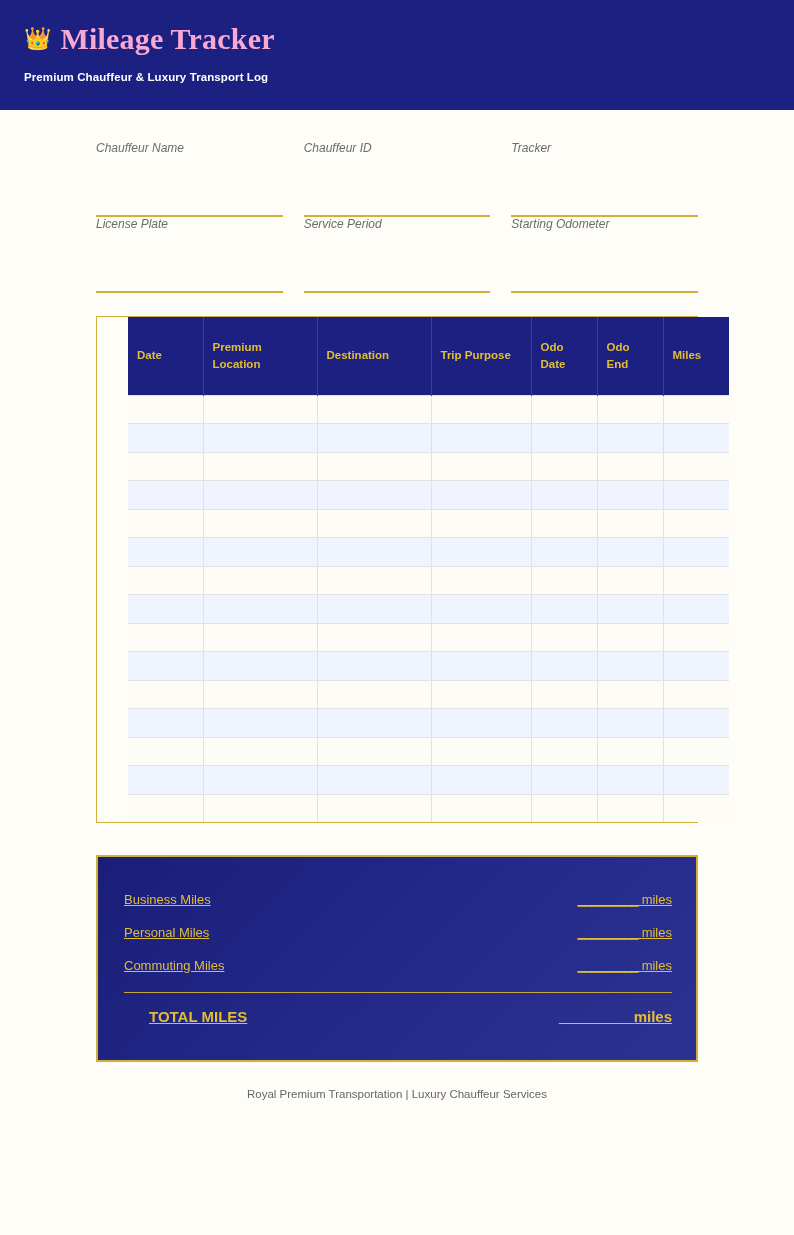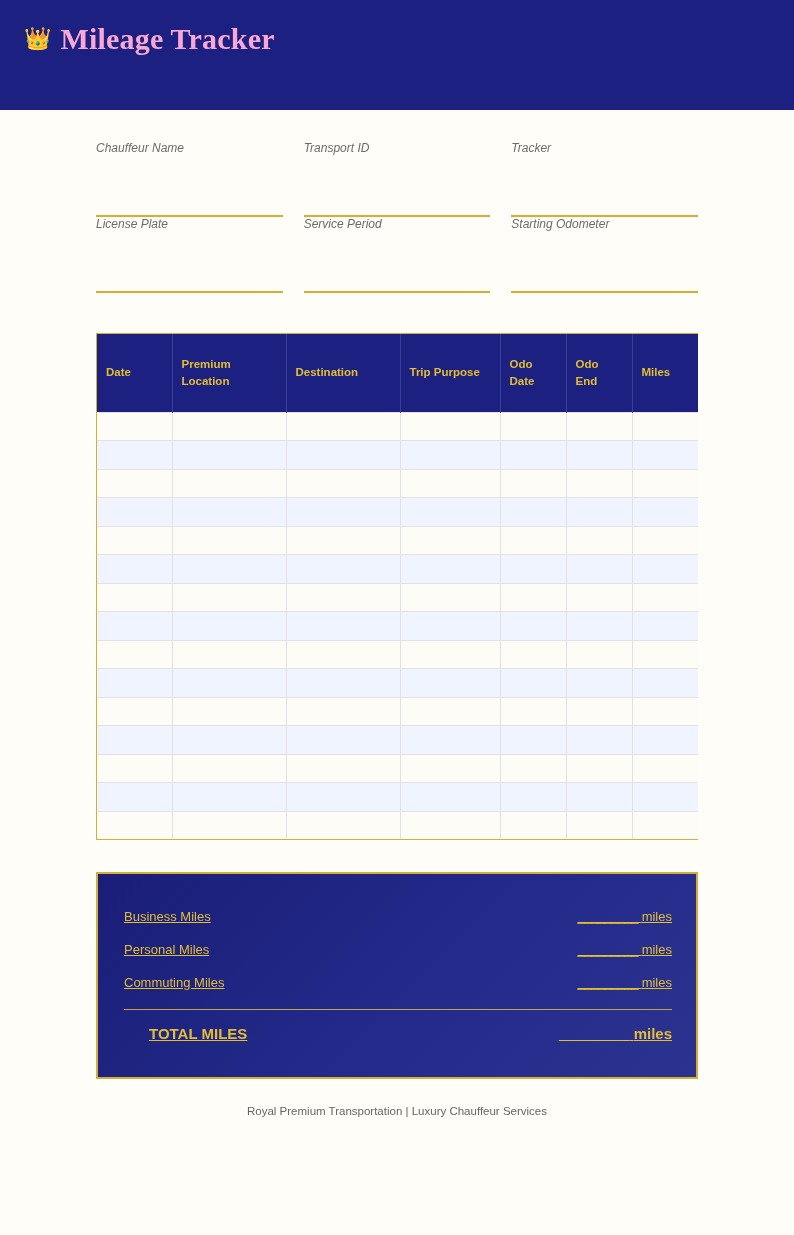--- a/index.html
+++ b/index.html
@@ -75,23 +75,24 @@
     line-height: 1.2;
   }
   .field-line {
     margin-top: auto;
     border-bottom: 2px solid #D4AF37;
     height: 0;
   }
 
   
   .table-wrap {
-    margin-top: 40px;
+    margin-top: 23px;
     border: 1.5px solid #D4AF37;
     box-sizing: border-box;
+    padding-left: 31px;
   }
   table.trip-table {
     border-collapse: collapse;
     width: 100%;
     table-layout: fixed;
   }
   table.trip-table th {
     background: #1C2080;
     color: #E3BE31;
     font-size: 11.5px;
@@ -166,33 +167,34 @@
   }
 </style>
 </head>
 <body>
 
 <div class="header">
   <div class="title-row">
     <span class="crown-icon">👑</span>
     <span class="doc-title">Mileage Tracker</span>
   </div>
+  <div class="doc-subtitle">Premium Chauffeur &amp; Luxury Transport Log</div>
 </div>
 
 <div class="content">
 
   <div class="form-grid">
 
     <div class="field">
       <div class="field-label">Chauffeur Name</div>
       <div class="field-line"></div>
     </div>
 
     <div class="field">
-      <div class="field-label">Transport ID</div>
+      <div class="field-label">Chauffeur ID</div>
       <div class="field-line"></div>
     </div>
 
     <div class="field">
       <div class="field-label">Tracker</div>
       <div class="field-line"></div>
     </div>
 
     <div class="field">
       <div class="field-label">License Plate</div>

